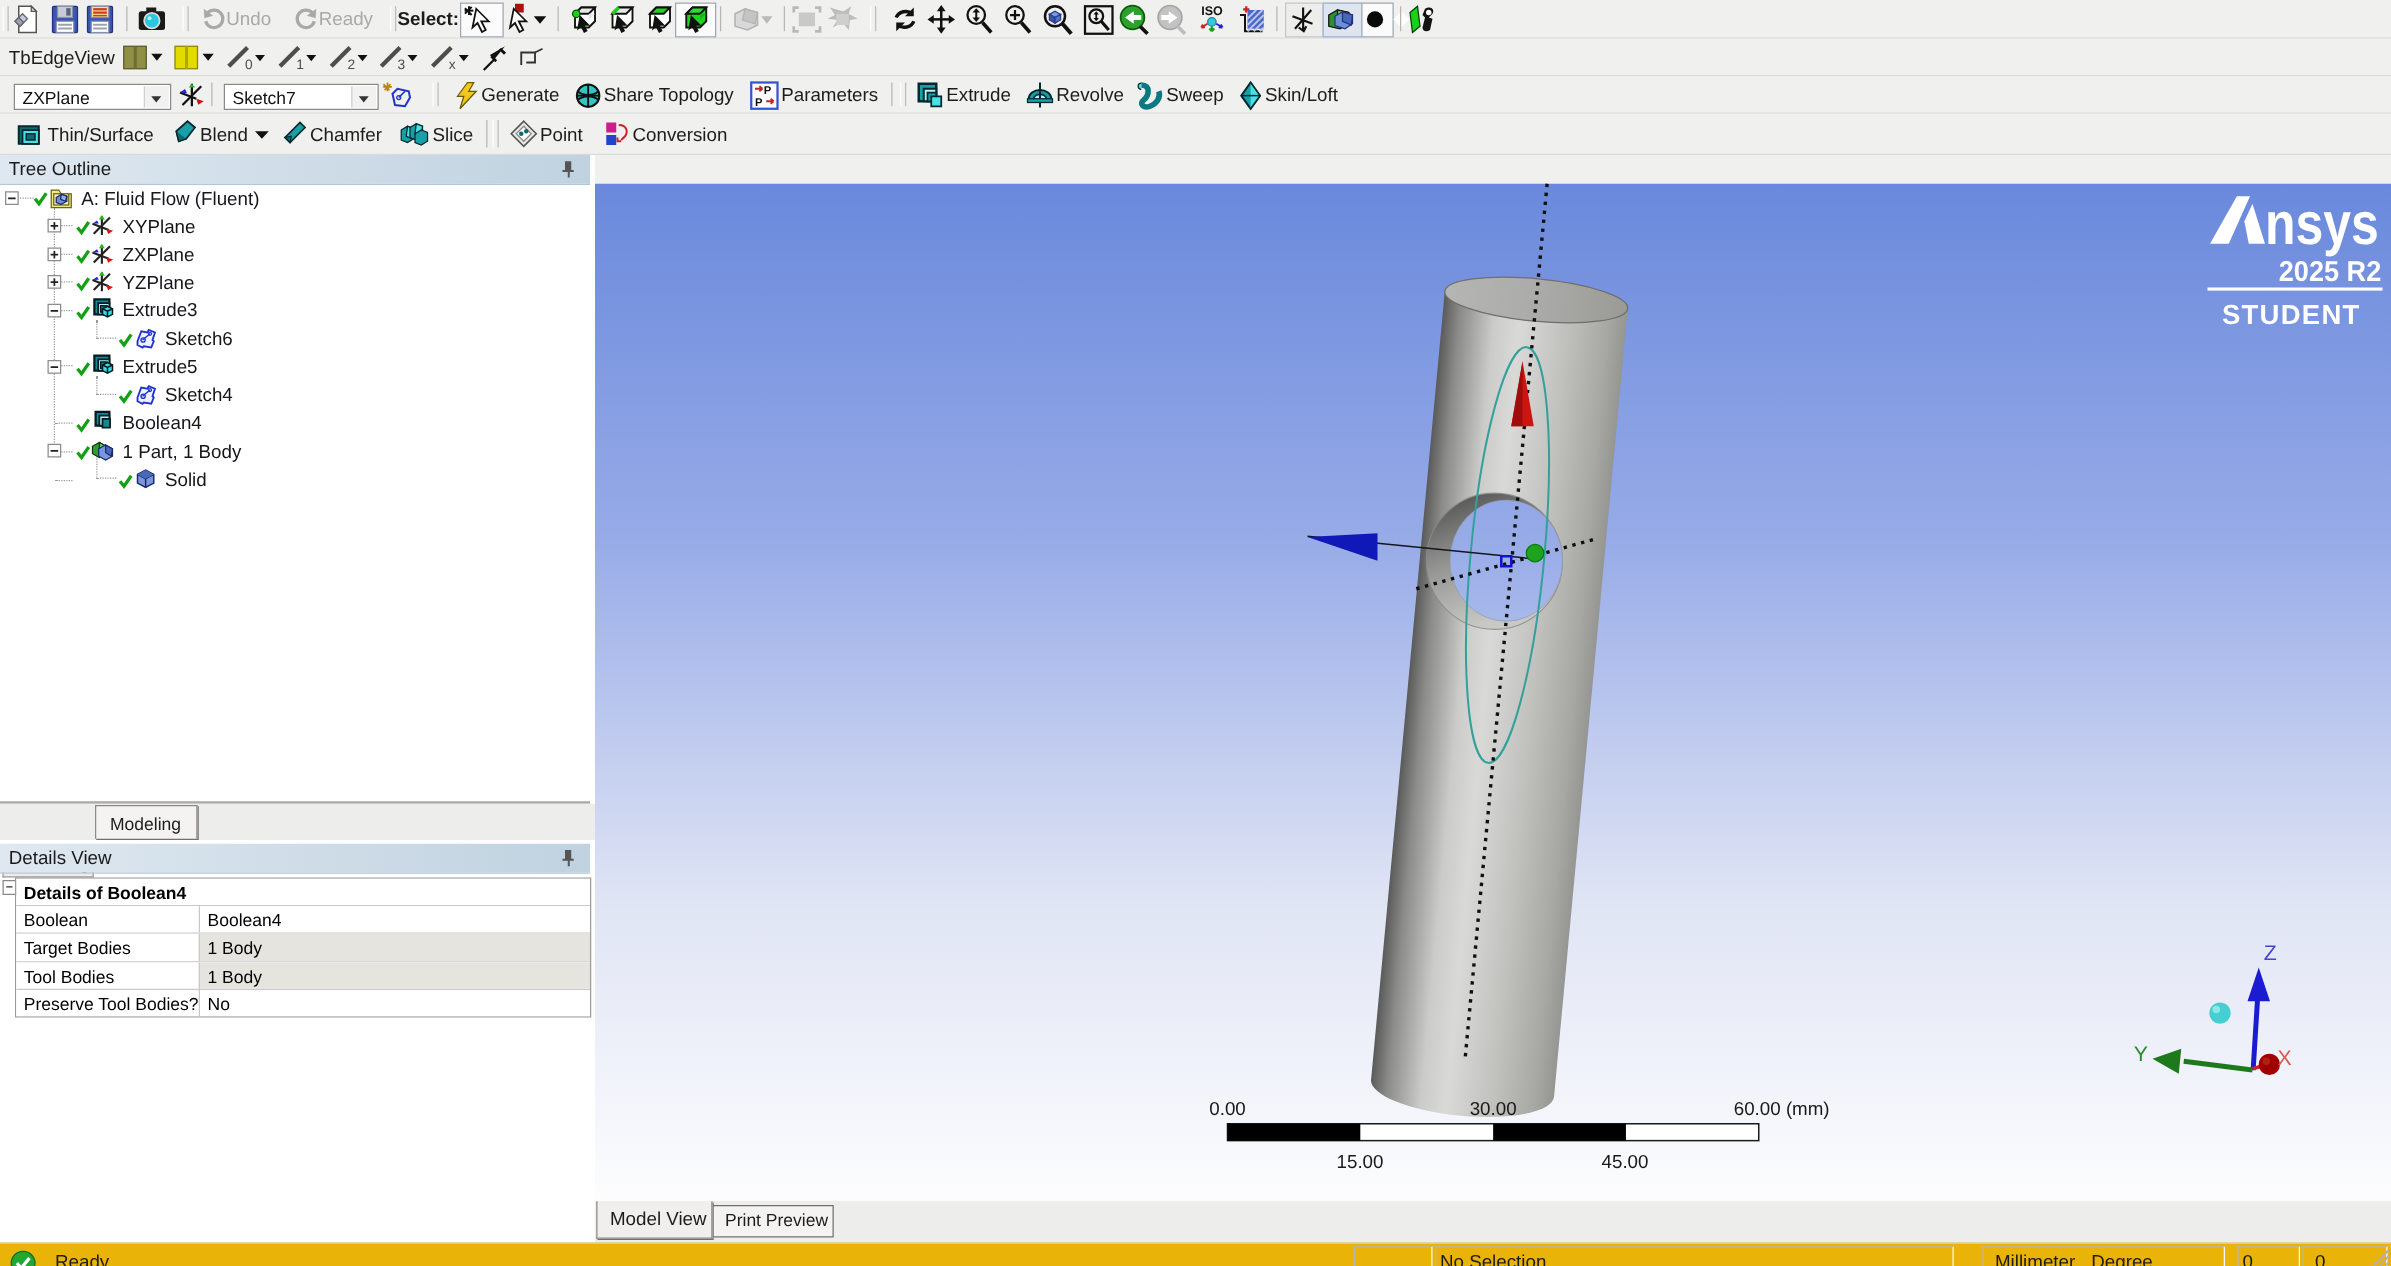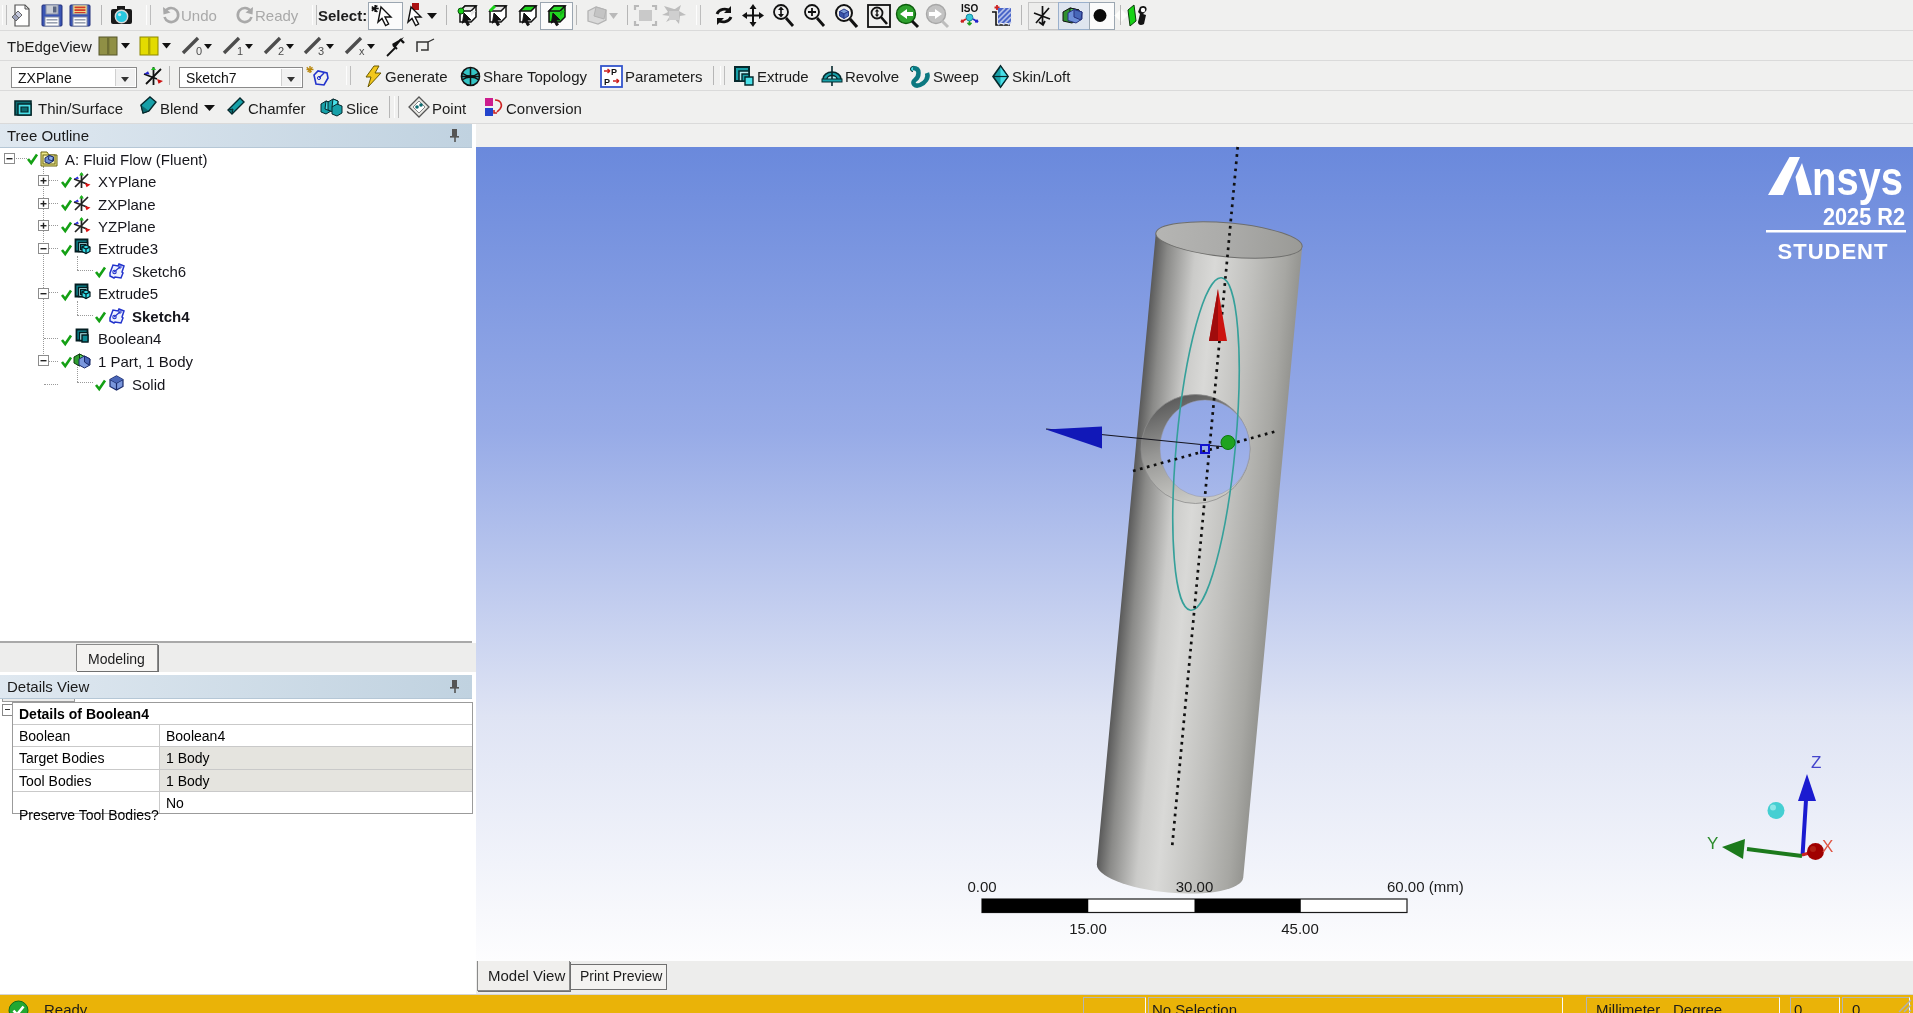--- a/index.html
+++ b/index.html
@@ -562,21 +562,21 @@
         <use href="#extr"></use>
       </svg>
   <div class="treerow" style="left:98px;top:137px;">Extrude5</div>
 
   <svg style="left:95px;top:163px" width="12" height="11">
         <use href="#chk"></use>
       </svg>
   <svg style="left:108px;top:158px" width="18" height="18">
         <use href="#sk"></use>
       </svg>
-  <div class="treerow" style="left:132px;top:160px;font-weight:bold;">Sketch4</div>
+  <div class="treerow" style="left:132px;top:160px;">Sketch4</div>
 
   <svg style="left:61px;top:186px" width="12" height="11">
         <use href="#chk"></use>
       </svg>
   <svg style="left:75px;top:180px" width="15" height="15">
         <use href="#bool"></use>
       </svg>
   <div class="treerow" style="left:98px;top:182px;">Boolean4</div>
 
   <svg style="left:38px;top:207px" width="11" height="11">
@@ -635,21 +635,21 @@
      <span style="position:absolute;left:6px;top:3px;">Target Bodies</span>
      <span style="position:absolute;left:146px;top:0;bottom:0;right:0;background:#e5e4df;border-left:1px solid #c9c9c9;"></span>
      <span style="position:absolute;left:153px;top:3px;">1 Body</span>
    </div>
    <div style="height:21.2px;border-bottom:1px solid #c9c9c9;position:relative;background:#fff;">
      <span style="position:absolute;left:6px;top:3px;">Tool Bodies</span>
      <span style="position:absolute;left:146px;top:0;bottom:0;right:0;background:#e5e4df;border-left:1px solid #c9c9c9;"></span>
      <span style="position:absolute;left:153px;top:3px;">1 Body</span>
    </div>
    <div style="height:21.2px;position:relative;background:#fff;">
-     <span style="position:absolute;left:6px;top:3px;margin-top:12px;">Preserve Tool Bodies?</span>
+     <span style="position:absolute;left:6px;top:3px;">Preserve Tool Bodies?</span>
      <span style="position:absolute;left:146px;top:0;bottom:0;width:1px;background:#c9c9c9;"></span>
      <span style="position:absolute;left:153px;top:3px;">No</span>
    </div>
  </div>
 </div>
 
 <div class="abs" id="graphics" style="left:476px;top:124px;width:1437px;height:870px;">
  <svg id="scene" style="left:0;top:23px" width="1437" height="814" viewBox="476 147 1437 814">
   <defs>
     <linearGradient id="sky" x1="0" y1="147" x2="0" y2="961" gradientUnits="userSpaceOnUse">

